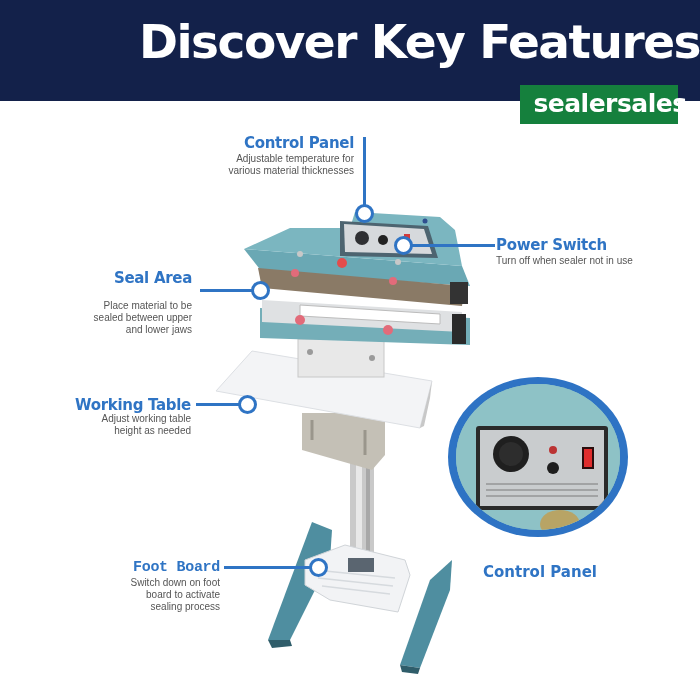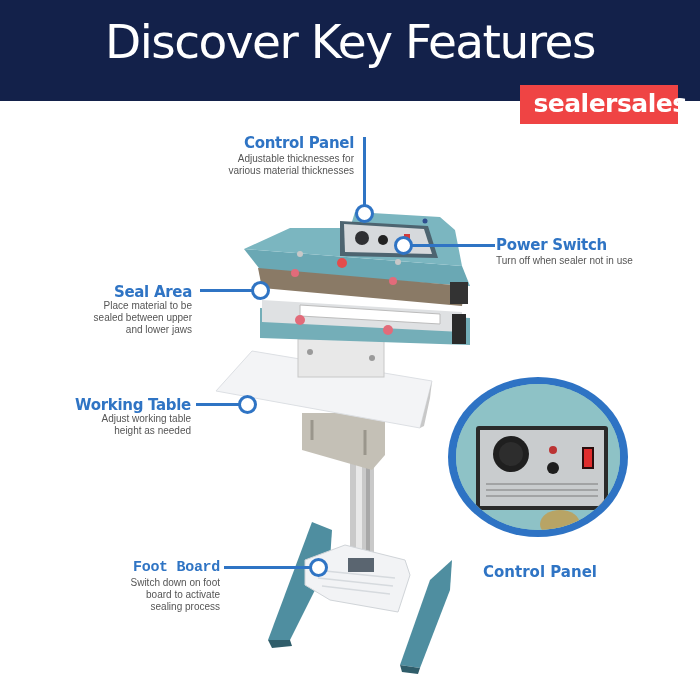--- a/index.html
+++ b/index.html
@@ -1,22 +1,22 @@
 <!DOCTYPE html>
 <html><head>
 <meta charset="utf-8">
 <style>
   * { margin:0; padding:0; box-sizing:border-box; }
   html, body { width:700px; height:700px; background:#ffffff; overflow:hidden; }
   body { position:relative; font-family:"Liberation Sans", sans-serif; }
 
   .header { position:absolute; left:0; top:0; width:700px; height:101px; background:#13214a; }
-  .header-title { position:absolute; left:0; top:14px; width:700px; text-align:center; color:#ffffff;
-    font-family:"DejaVu Sans", sans-serif; font-weight:normal; font-size:47px; letter-spacing:-1.5px; }
-  .brand-badge { position:absolute; left:520px; top:85px; width:158px; height:39px; background:#ef4444; }
+  .header-title { position:absolute; left:0; top:14px; width:700px; text-align:right; color:#ffffff;
+    font-family:"DejaVu Sans", sans-serif; font-weight:bold; font-size:47px; letter-spacing:-1.5px; }
+  .brand-badge { position:absolute; left:520px; top:85px; width:158px; height:39px; background:#15803d; }
   .brand-text { position:absolute; left:0; top:4px; width:180px; text-align:center; color:#fff;
     font-family:"DejaVu Sans", sans-serif; font-weight:bold; font-size:25px; letter-spacing:-0.5px; }
 
   .callout-title { position:absolute; color:#2f74c4; font-family:"DejaVu Sans", sans-serif; font-weight:bold; font-size:15px; white-space:nowrap; letter-spacing:-0.3px;text-align:center; }
   .callout-desc { position:absolute; color:#555; font-size:10px; line-height:12px; white-space:nowrap; }
   .right { text-align:right; }
   .line { position:absolute; background:#2f74c4; }
   .dot { position:absolute; width:19px; height:19px; border-radius:50%; border:3px solid #2f74c4; background:#fff; }
 
   .machine { position:absolute; left:0; top:0; width:700px; height:700px; }
@@ -102,34 +102,34 @@
       <ellipse cx="104" cy="140" rx="20" ry="14" fill="#b8a465"></ellipse>
     </svg>
   </div>
 </div>
 <div class="zoom-caption">
   <div>Control Panel</div>
 </div>
 
 <div class="callout-title right" style="right:346px; top:134px;">Control Panel</div>
 <div class="callout-desc right" style="right:346px; top:153px;">
-  <div>Adjustable thicknesses for</div>
+  <div>Adjustable temperature for</div>
     <div>various material thicknesses</div>
 </div>
 <div class="line" style="left:363px; top:137px; width:3px; height:70px;"></div>
 <div class="dot" style="left:355px; top:204px;"></div>
 
 <div class="line" style="left:410px; top:244px; width:85px; height:3px;"></div>
 <div class="dot" style="left:394px; top:236px;"></div>
 <div class="callout-title" style="left:496px; top:236px;">Power Switch</div>
 <div class="callout-desc" style="left:496px; top:255px;">
   <div>Turn off when sealer not in use</div>
 </div>
 
-<div class="callout-title right" style="right:508px; top:283px;">Seal Area</div>
+<div class="callout-title right" style="right:508px; top:269px;">Seal Area</div>
 <div class="callout-desc right" style="right:508px; top:300px;">
   <div>Place material to be</div>
     <div>sealed between upper</div>
     <div>and lower jaws</div>
 </div>
 <div class="line" style="left:200px; top:289px; width:52px; height:3px;"></div>
 <div class="dot" style="left:251px; top:281px;"></div>
 
 <div class="callout-title right" style="right:509px; top:396px;text-align:right;">Working Table</div>
 <div class="callout-desc right" style="right:509px; top:413px;">

